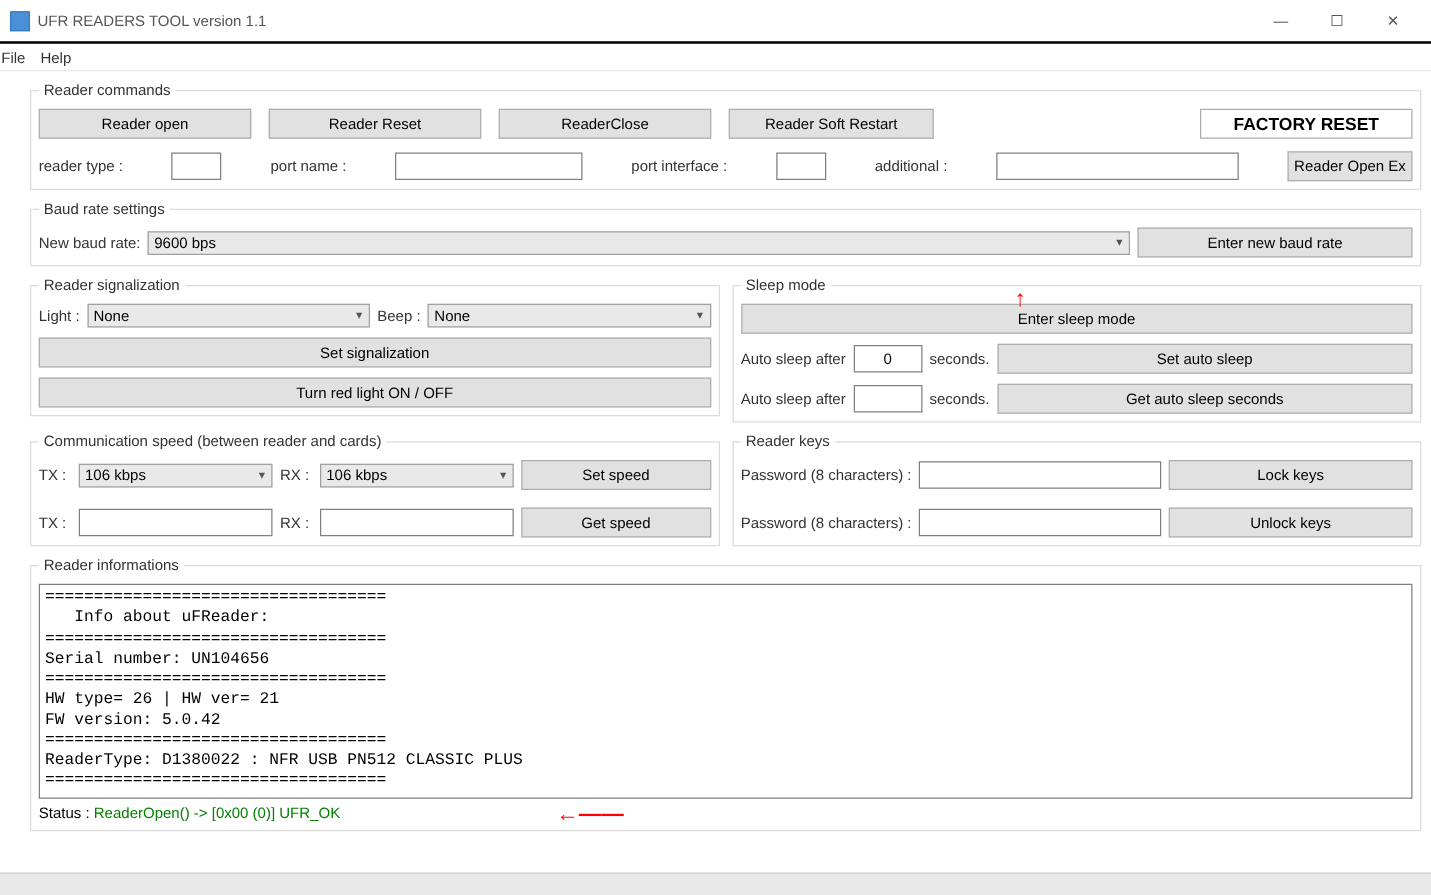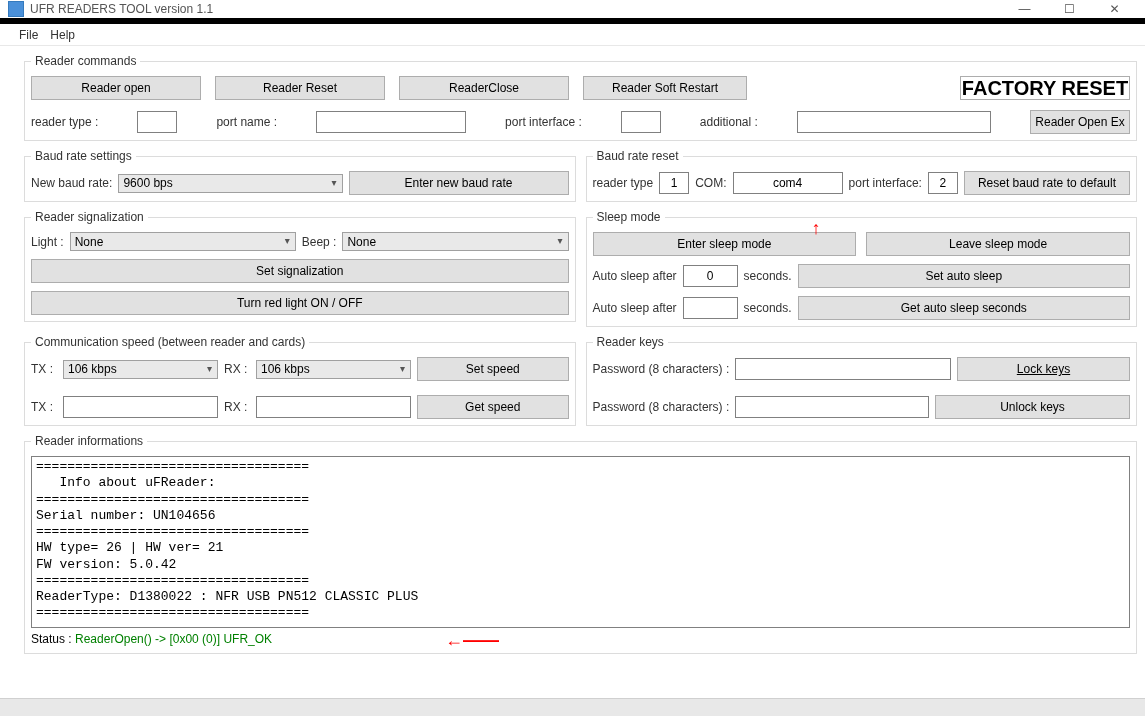--- a/index.html
+++ b/index.html
@@ -1,29 +1,29 @@
 <!DOCTYPE html>
 <html><head>
 <meta charset="utf-8">
 <style>
   * { box-sizing: border-box; font-family: "Segoe UI", Tahoma, sans-serif; font-size: 12px; }
   body { margin: 0; background: #fff; width: 1145px; height: 716px; overflow: hidden; }
-  .titlebar { height: 24px; display: flex; align-items: center; padding: 0 8px; border-bottom: 6px solid #000000; }
+  .titlebar { height: 35px; display: flex; align-items: center; padding: 0 8px; border-bottom: 2px solid #000000; }
   .titlebar .icon { width: 16px; height: 16px; margin-right: 6px; background: #4a90d9; border: 1px solid #357abd; }
   .titlebar .title { flex: 1; color: #555; }
   .winbtn { width: 45px; height: 28px; display: flex; align-items: center; justify-content: center; color: #555; }
-  .menubar { height: 22px; display: flex; align-items: center; padding: 0 19px; gap: 12px; border-bottom: 1px solid #e8e8e8; }
+  .menubar { height: 22px; display: flex; align-items: center; padding: 0 1px; gap: 12px; border-bottom: 1px solid #e8e8e8; }
   .menubar span { color: #333; }
   .content { padding: 4px 8px 0 8px; margin-left: 16px; }
   fieldset { border: 1px solid #dcdcdc; margin: 4px 0; padding: 8px 6px 6px 6px; position: relative; }
   legend { color: #333; padding: 0 4px; font-size: 12px; }
   .row { display: flex; align-items: center; gap: 6px; }
   .btn { background: #e1e1e1; border: 1px solid #adadad; height: 24px; display: flex; align-items: center; justify-content: center; cursor: default; }
   .btn.wide { flex: 1; }
-  .btn.factory { font-weight: bold; background: #fff; font-size: 20px; }
+  .btn.factory { font-weight: bold; background: #fff; font-size: 14px; }
   input[type=text], .inp { border: 1px solid #808080; height: 22px; padding: 0 4px; background: #fff; }
   .inp.center { text-align: center; }
   select, .sel { border: 1px solid #a0a0a0; height: 19px; background: #e9e9e9; padding: 0 18px 0 4px; appearance: none; position: relative; }
   .selwrap { position: relative; display: inline-block; }
   .selwrap::after { content: "▾"; position: absolute; right: 6px; top: 3px; font-size: 10px; color: #555; pointer-events: none; }
   .cols { display: flex; gap: 10px; }
   .col { flex: 1; }
   .lbl { color: #333; white-space: nowrap; }
   .infos-box { border: 1px solid #808080; height: 172px; overflow-y: scroll; font-family: "Courier New", monospace; font-size: 13px; white-space: pre; padding: 2px 4px; line-height: 1.25; }
   .status { font-family: "Courier New", monospace; font-size: 13px; margin-top: 4px; }
@@ -82,34 +82,20 @@
         <span class="lbl">New baud rate:</span>
         <span class="selwrap" style="flex:1;">
           <select class="sel" style="width:100%;">
             <option>9600 bps</option>
           </select>
         </span>
         <div class="btn" style="width:220px;">Enter new baud rate</div>
       </div>
     </fieldset>
   </div>
-  <div class="col">
-    <fieldset>
-      <legend>Baud rate reset</legend>
-      <div class="row">
-        <span class="lbl">reader type</span>
-        <input type="text" class="inp center" style="width: 30px;" value="1">
-        <span class="lbl">COM:</span>
-        <input type="text" class="inp center" style="width: 110px;" value="com4">
-        <span class="lbl">port interface:</span>
-        <input type="text" class="inp center" style="width: 30px;" value="2">
-        <div class="btn" style="flex:1;">Reset baud rate to default</div>
-      </div>
-    </fieldset>
-  </div>
 </div>
 
 <div class="cols">
   <div class="col">
     <fieldset>
       <legend>Reader signalization</legend>
       <div class="row">
         <span class="lbl">Light :</span>
         <span class="selwrap" style="flex:1;">
           <select class="sel" style="width:100%;"><option>None</option></select>
@@ -121,21 +107,20 @@
       </div>
       <div class="btn" style="width:100%;margin-top:8px;">Set signalization</div>
       <div class="btn" style="width:100%;margin-top:8px;text-align:center;">Turn red light ON / OFF</div>
     </fieldset>
   </div>
   <div class="col">
     <fieldset style="position:relative;">
       <legend>Sleep mode</legend>
       <div class="row" style="gap:10px;">
         <div class="btn wide">Enter sleep mode</div>
-        <div class="btn wide">Leave sleep mode</div>
       </div>
       <div class="row" style="margin-top:8px;">
         <span class="lbl">Auto sleep after</span>
         <input type="text" class="inp center" style="width: 55px;" value="0">
         <span class="lbl">seconds.</span>
         <div class="btn wide">Set auto sleep</div>
       </div>
       <div class="row" style="margin-top:8px;">
         <span class="lbl">Auto sleep after</span>
         <input type="text" class="inp center" style="width: 55px;" value="">
@@ -170,21 +155,21 @@
         <div class="btn wide">Get speed</div>
       </div>
     </fieldset>
   </div>
   <div class="col">
     <fieldset>
       <legend>Reader keys</legend>
       <div class="row">
         <span class="lbl">Password (8 characters) :</span>
         <input type="text" class="inp" style="flex: 1 1 0%;" value="">
-        <div class="btn" style="width:173px;text-decoration:underline;">Lock keys</div>
+        <div class="btn" style="width:195px;">Lock keys</div>
       </div>
       <div class="row" style="margin-top:14px;">
         <span class="lbl">Password (8 characters) :</span>
         <input type="text" class="inp" style="flex: 1 1 0%;" value="">
         <div class="btn" style="width:195px;">Unlock keys</div>
       </div>
     </fieldset>
   </div>
 </div>
 

